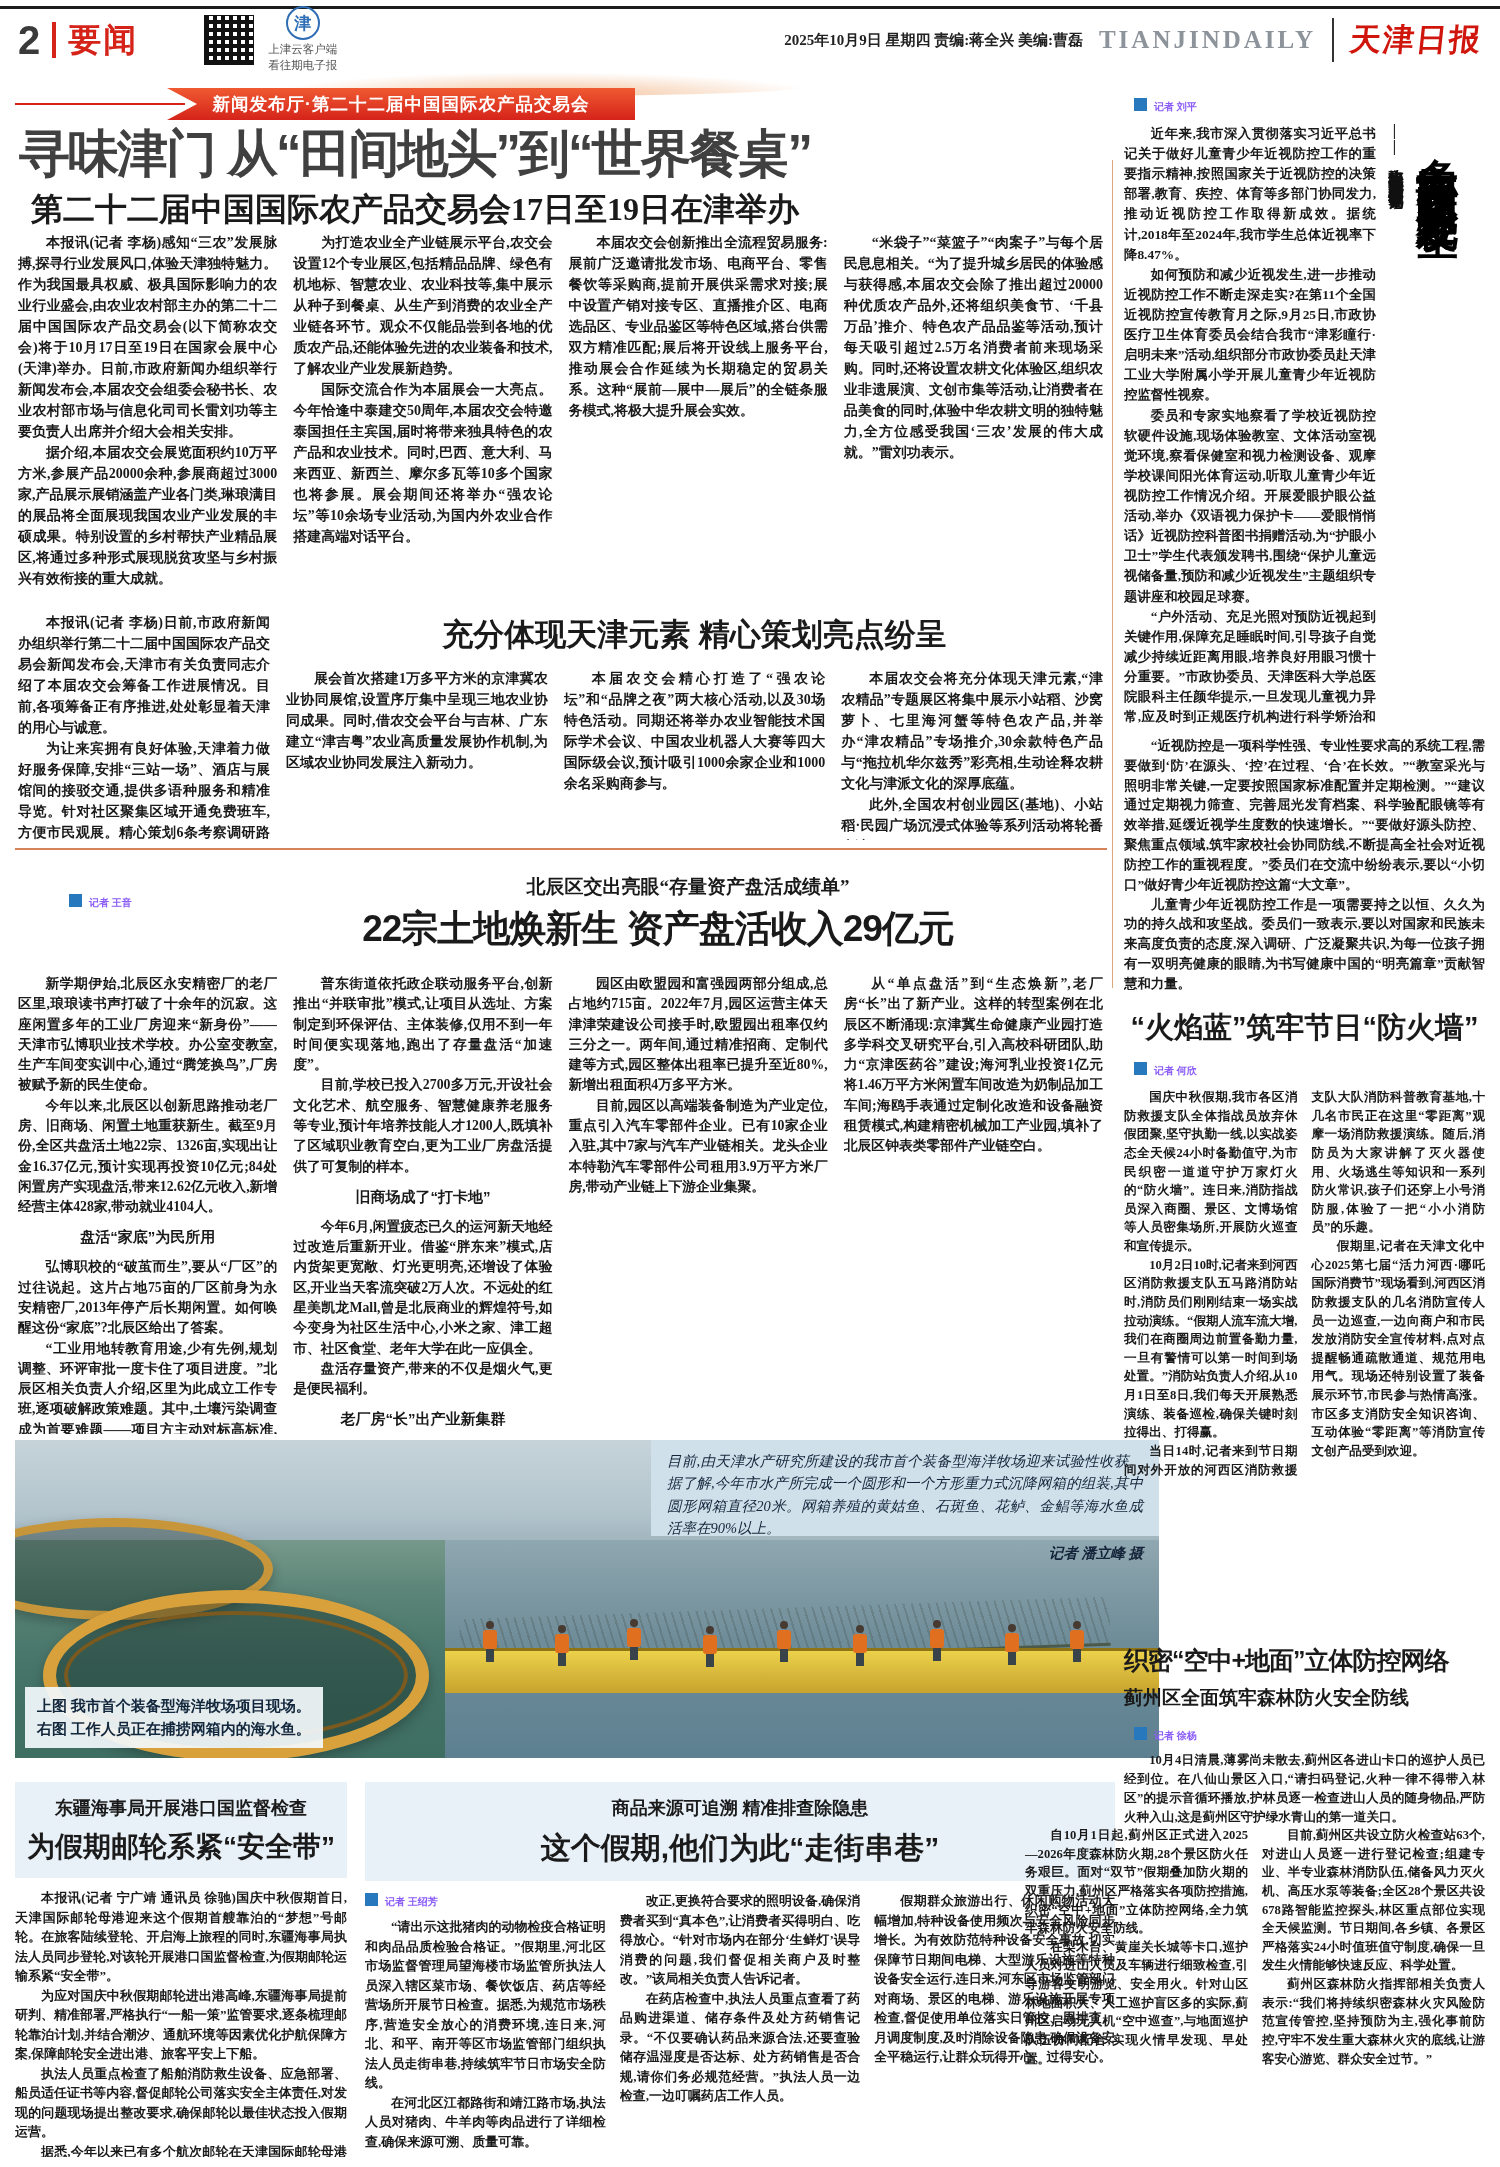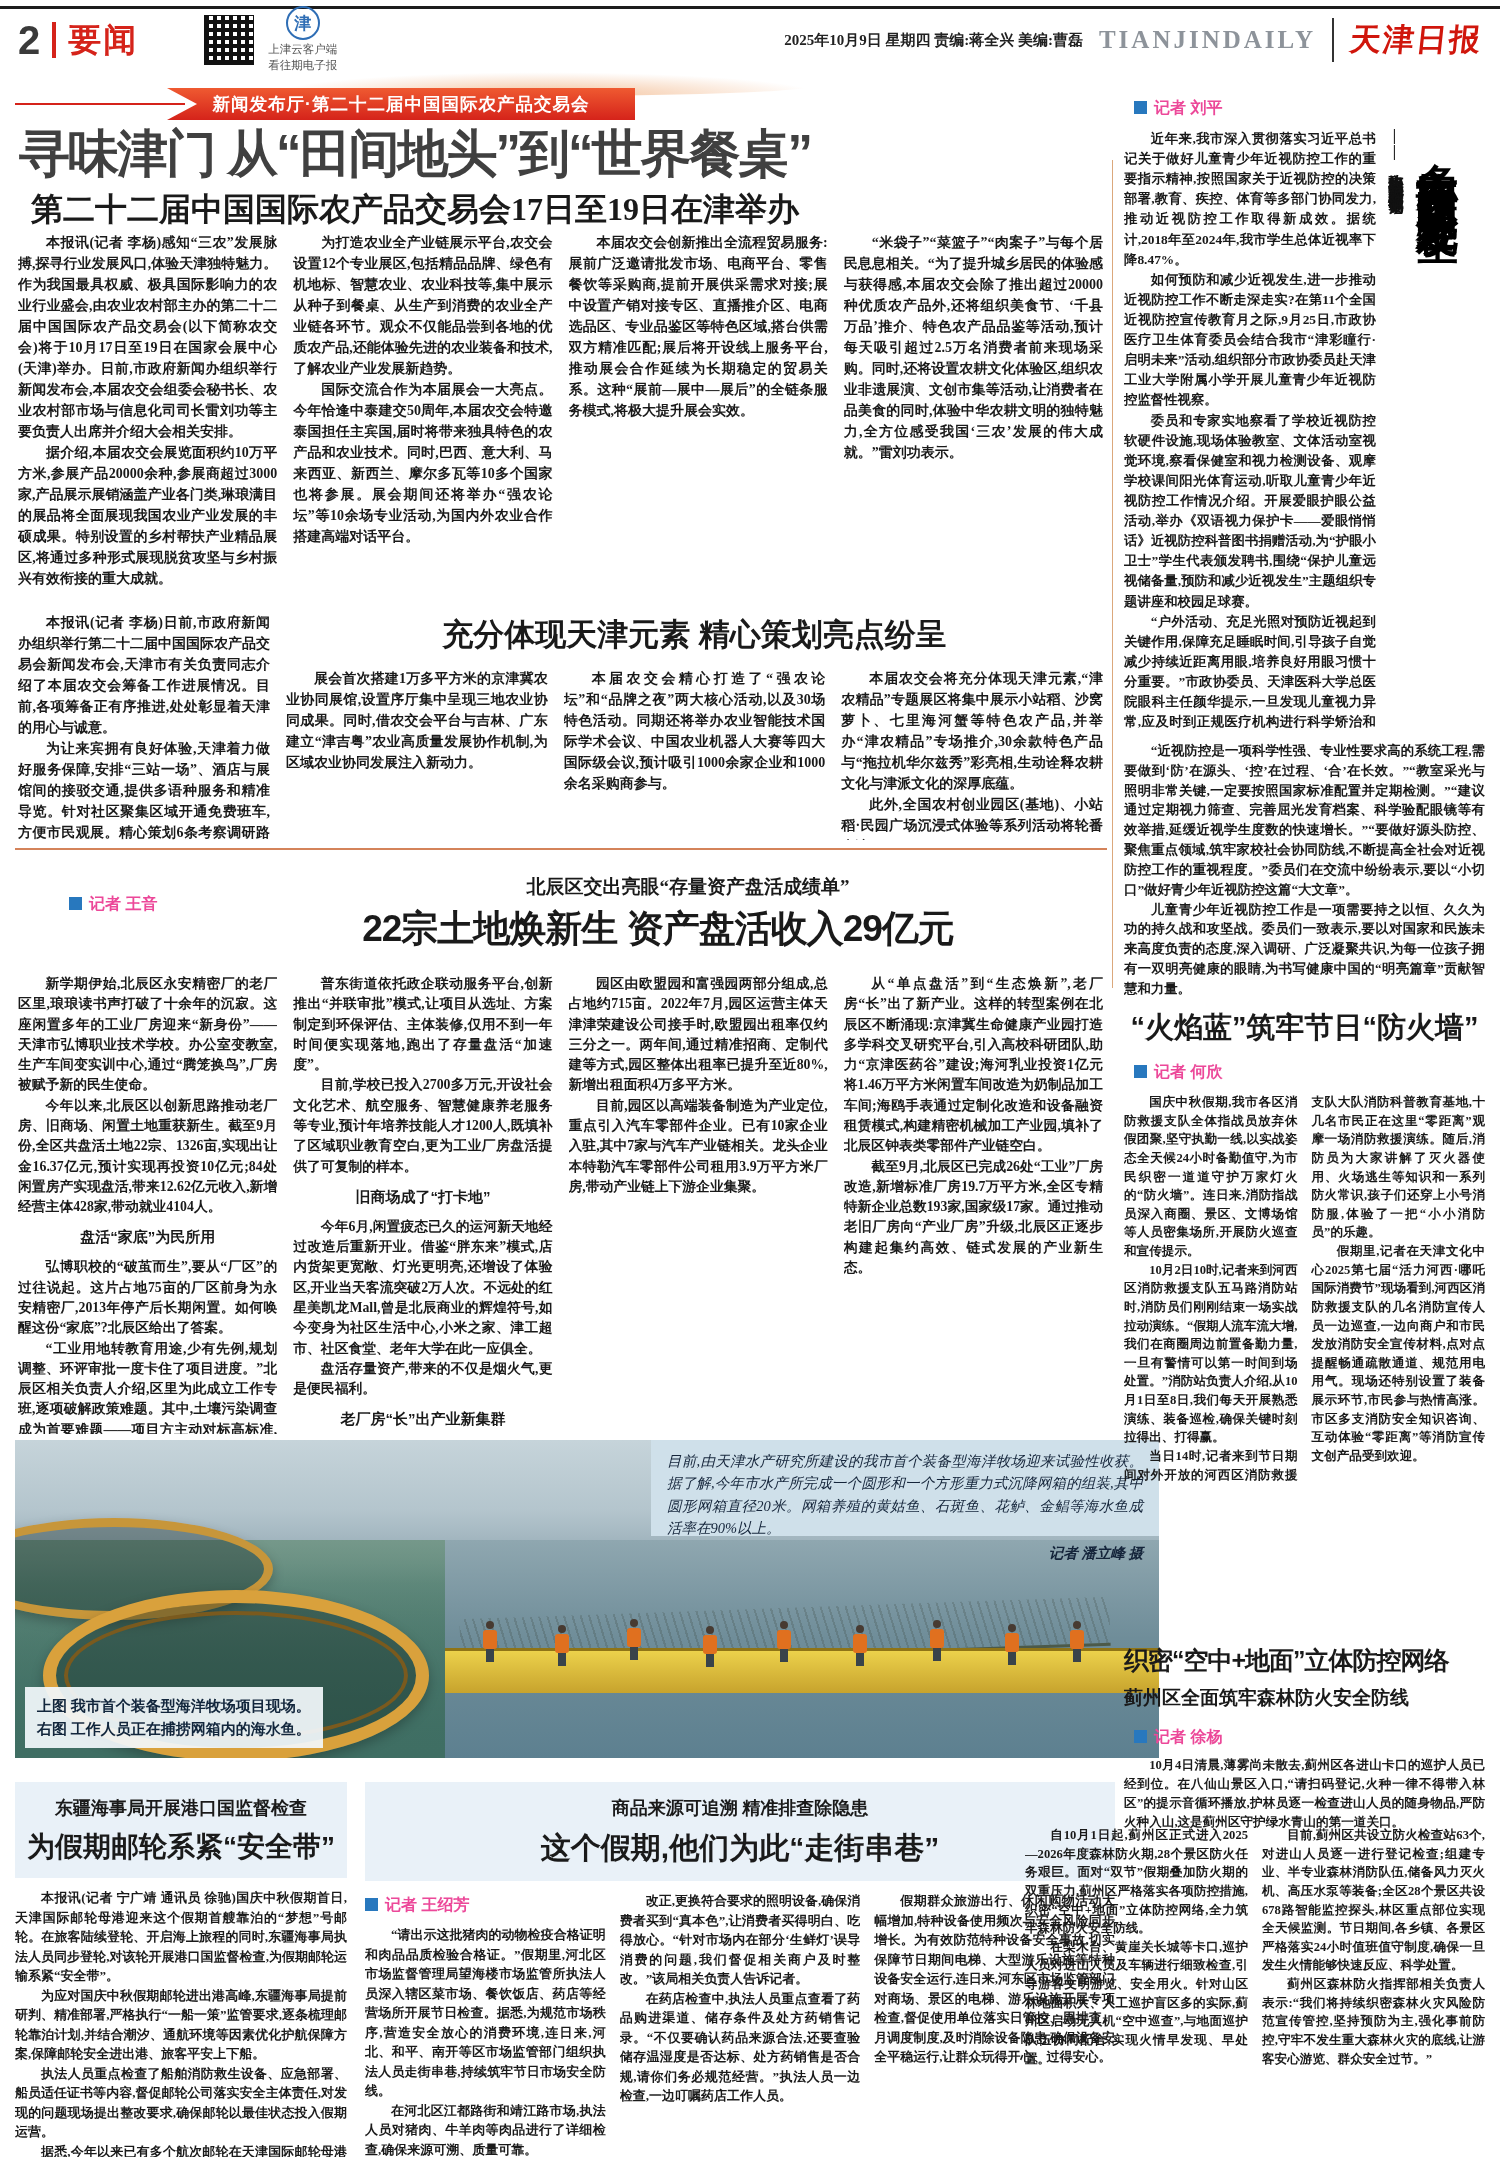--- a/index.html
+++ b/index.html
@@ -44,21 +44,21 @@
   
   .storyb{position:absolute;top:612px;left:18px;width:1085px;height:228px;display:flex;gap:16px;}
   .b-lead{width:252px;font-size:14px;line-height:1.5;overflow:hidden;}
   .b-main{flex:1;display:flex;flex-direction:column;}
   .b-h{font-size:31px;font-weight:bold;text-align:center;margin:2px 0 12px;}
   .bcols{display:flex;gap:16px;flex:1;overflow:hidden;}
   .bcols .tcol{flex:1;font-size:14px;line-height:1.5;overflow:hidden;}
   .rule-orange{position:absolute;left:15px;width:1092px;height:2px;background:var(--rule-orange);}
   
   .bc-head{position:absolute;top:860px;left:18px;width:1085px;height:108px;}
-  .byline{font-family:"Liberation Sans",sans-serif;font-size:16px;font-weight:bold;color:#ec4899;}
+  .byline{font-family:"Liberation Sans",sans-serif;font-size:10px;font-weight:bold;color:#8b5cf6;}
   .bysq{display:inline-block;width:13px;height:13px;background:var(--byline-blue);margin-right:7px;vertical-align:-1px;}
   .bc-byline{position:absolute;left:20px;top:34px;margin-left:31px;}
   .bc-kicker{position:absolute;left:270px;top:14px;width:800px;text-align:center;font-size:19px;font-weight:bold;}
   .bc-h1{position:absolute;left:200px;top:44px;width:880px;text-align:center;font-size:37px;font-weight:bold;letter-spacing:-1px;}
   .bc-cols{position:absolute;top:974px;left:18px;width:1085px;height:460px;display:flex;gap:16px;}
   .bc-cols .tcol{flex:1;font-size:13.8px;line-height:1.47;overflow:hidden;}
   .col-subhead{text-indent:0;text-align:center;font-weight:bold;font-family:"Liberation Sans",sans-serif;
                font-size:15px;margin:9px 0;}
   
   .photo{position:absolute;top:1440px;left:15px;width:1100px;height:318px;overflow:hidden;
@@ -217,21 +217,20 @@
         <p>今年6月,闲置疲态已久的运河新天地经过改造后重新开业。借鉴“胖东来”模式,店内货架更宽敞、灯光更明亮,还增设了体验区,开业当天客流突破2万人次。不远处的红星美凯龙Mall,曾是北辰商业的辉煌符号,如今变身为社区生活中心,小米之家、津工超市、社区食堂、老年大学在此一应俱全。</p>
         <p>盘活存量资产,带来的不仅是烟火气,更是便民福利。</p>
         <p class="col-subhead">老厂房“长”出产业新集群</p>
       </div>
     <div class="tcol jtext">
         <p>园区由欧盟园和富强园两部分组成,总占地约715亩。2022年7月,园区运营主体天津津荣建设公司接手时,欧盟园出租率仅约三分之一。两年间,通过精准招商、定制代建等方式,园区整体出租率已提升至近80%,新增出租面积4万多平方米。</p>
         <p>目前,园区以高端装备制造为产业定位,重点引入汽车零部件企业。已有10家企业入驻,其中7家与汽车产业链相关。龙头企业本特勒汽车零部件公司租用3.9万平方米厂房,带动产业链上下游企业集聚。</p>
       </div>
     <div class="tcol jtext">
         <p>从“单点盘活”到“生态焕新”,老厂房“长”出了新产业。这样的转型案例在北辰区不断涌现:京津冀生命健康产业园打造多学科交叉研究平台,引入高校科研团队,助力“京津医药谷”建设;海河乳业投资1亿元将1.46万平方米闲置车间改造为奶制品加工车间;海鸥手表通过定制化改造和设备融资租赁模式,构建精密机械加工产业园,填补了北辰区钟表类零部件产业链空白。</p>
-        <p>截至9月,北辰区已完成26处“工业”厂房改造,新增标准厂房19.7万平方米,全区专精特新企业总数193家,国家级17家。通过推动老旧厂房向“产业厂房”升级,北辰区正逐步构建起集约高效、链式发展的产业新生态。</p>
       </div>
   </div>
 
   <div class="photo">
     <div class="sea"></div>
     <div class="waterL"></div>
     <div class="ring ring2"></div>
     <div class="ring ring1"></div>
     <div class="net"></div>
     <div class="walk"></div>

